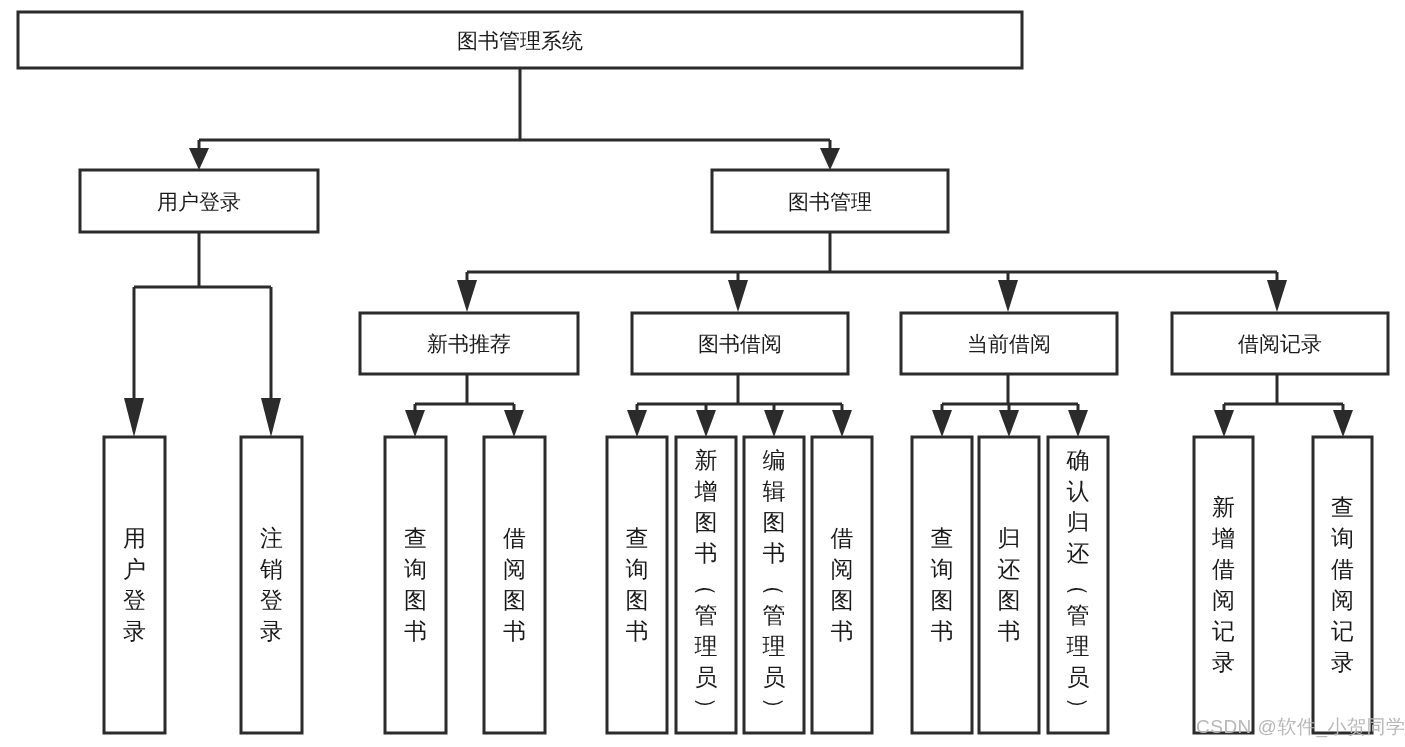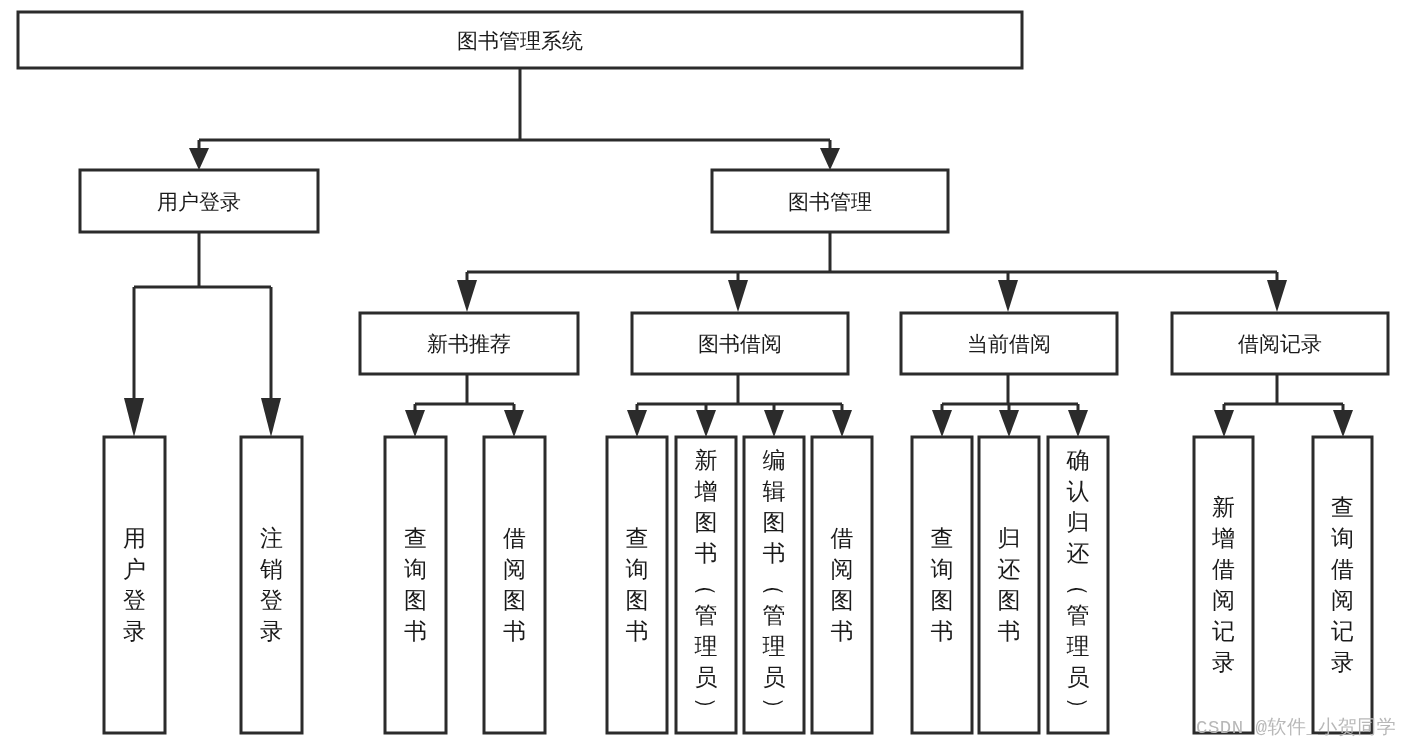--- a/index.html
+++ b/index.html
@@ -45,21 +45,21 @@
   }
   .node-label-h {
     font-family: "DejaVu Sans", "Liberation Sans", sans-serif;
     font-size: 21px;
     fill: #1a1a1a;
     text-anchor: middle;
     dominant-baseline: middle;
   }
   .watermark {
     position: absolute;
-    font-family: Liberation Mono, monospace;
+    font-family: Liberation Sans, sans-serif;
     font-size: 19px;
     color: #b8b8b8;
     white-space: nowrap;
     letter-spacing: 0.5px;
     pointer-events: none;
   }
 </style>
 </head>
 <body>
 

